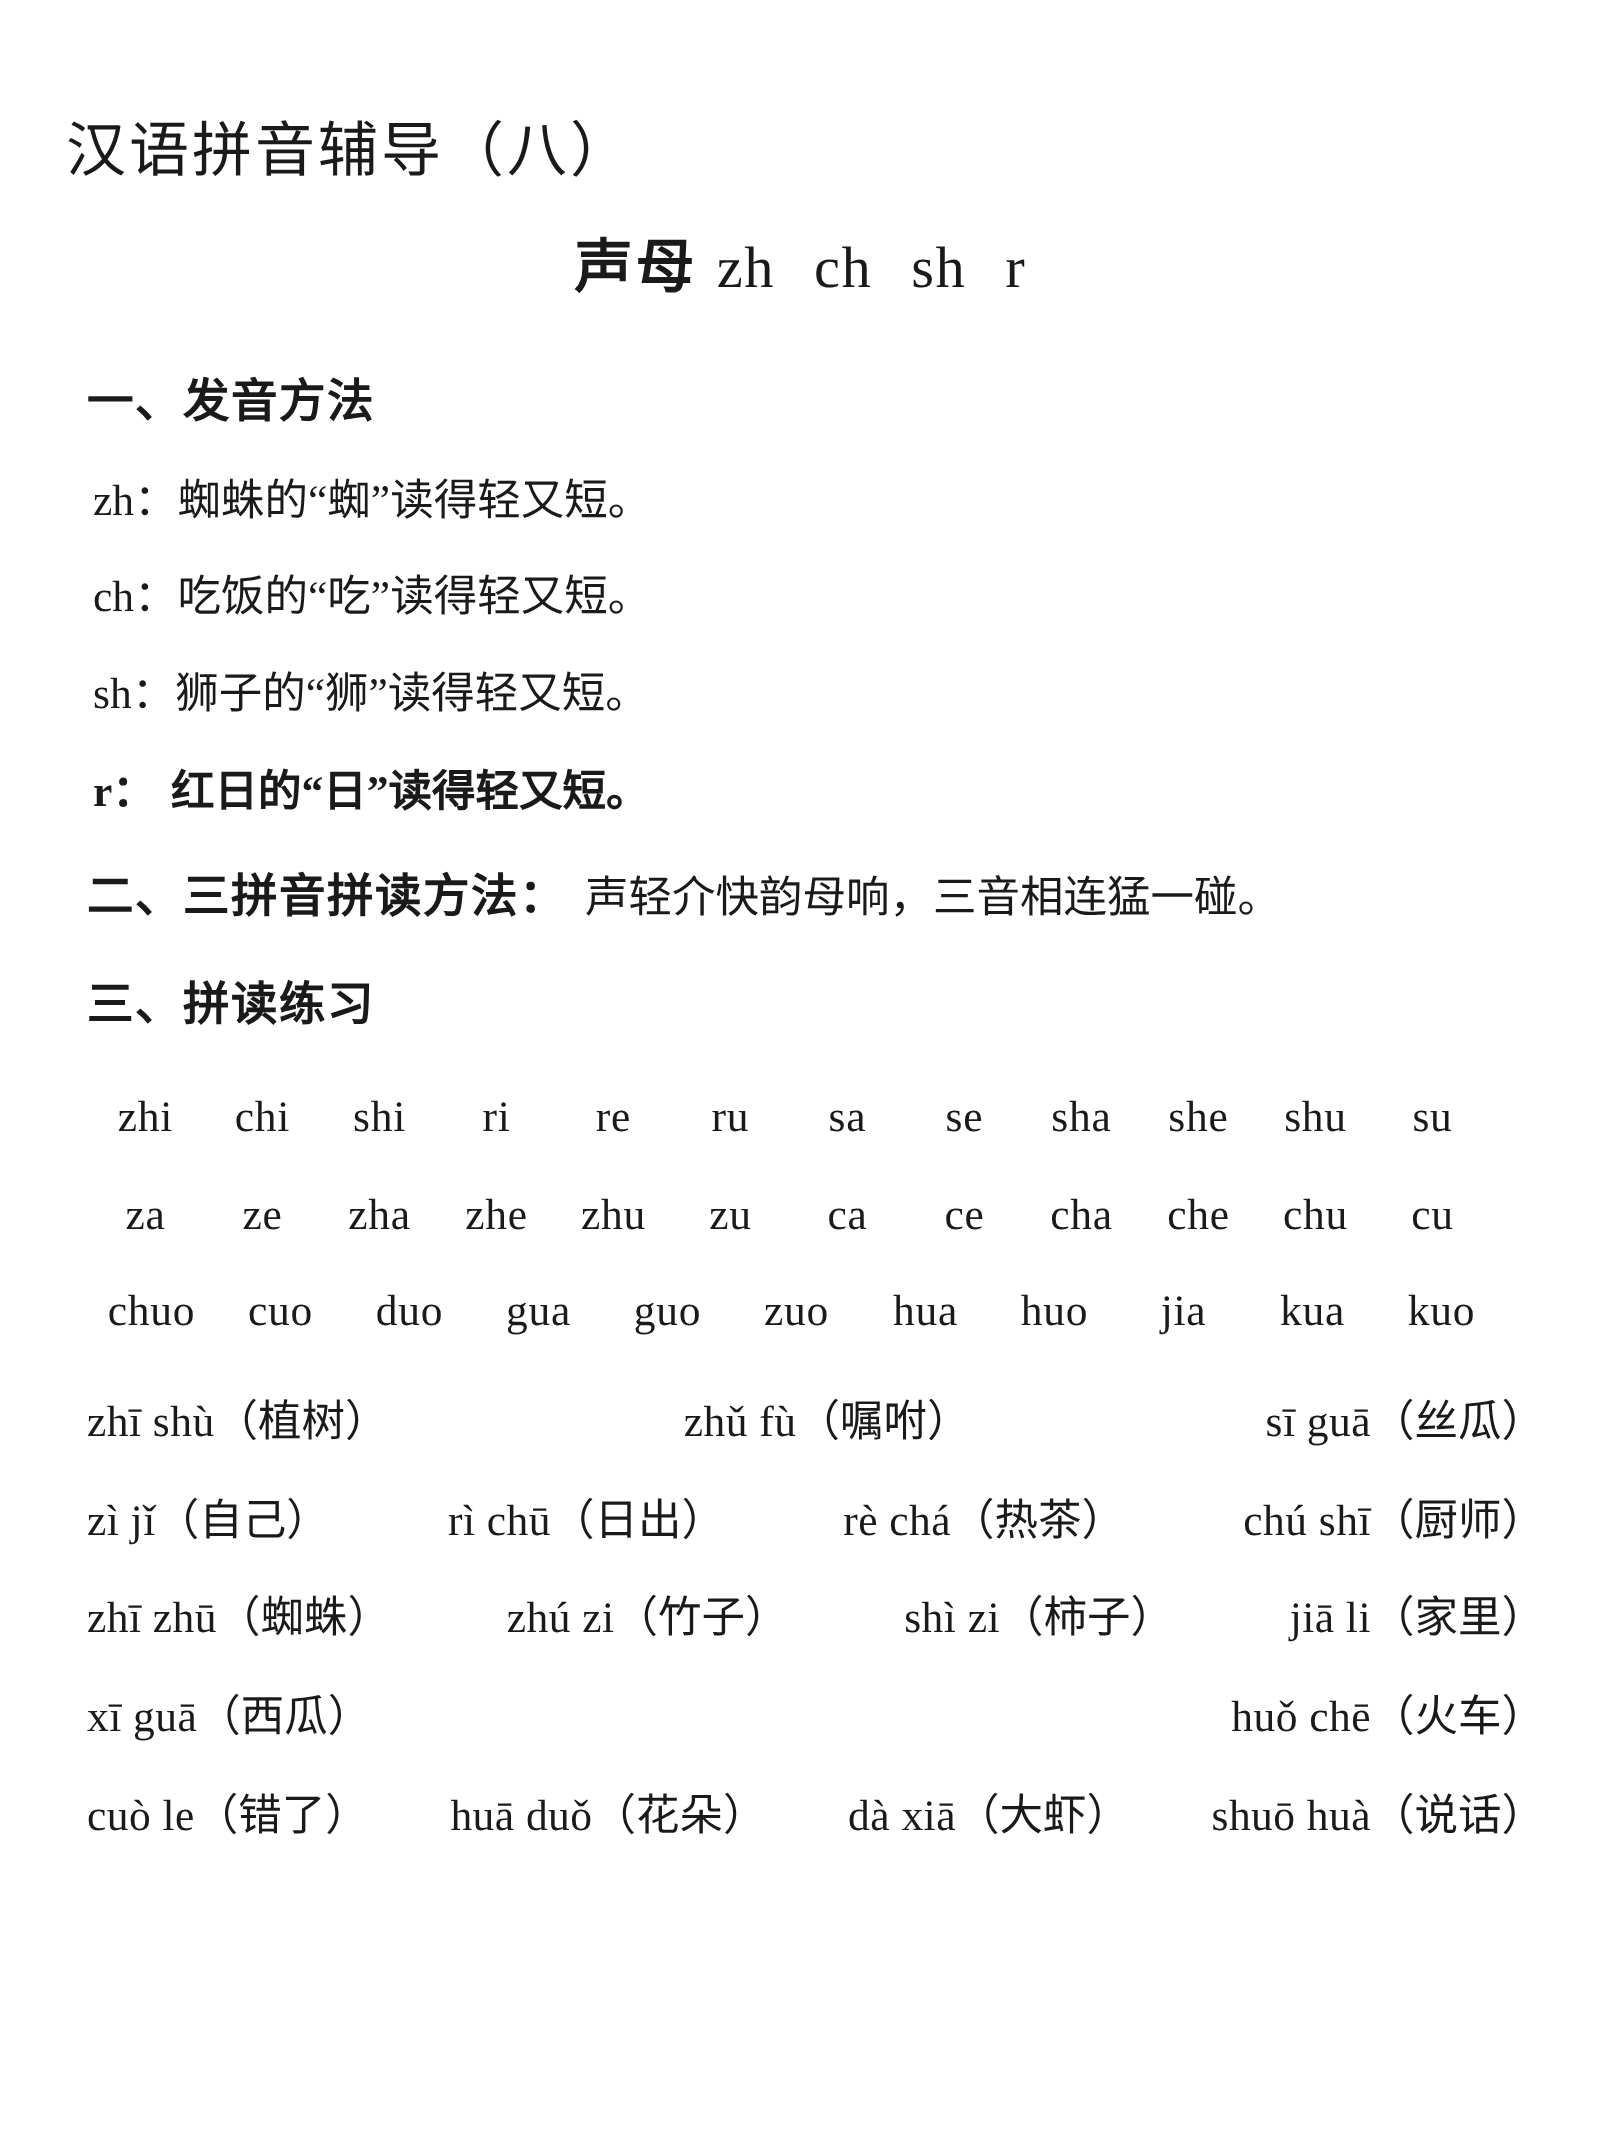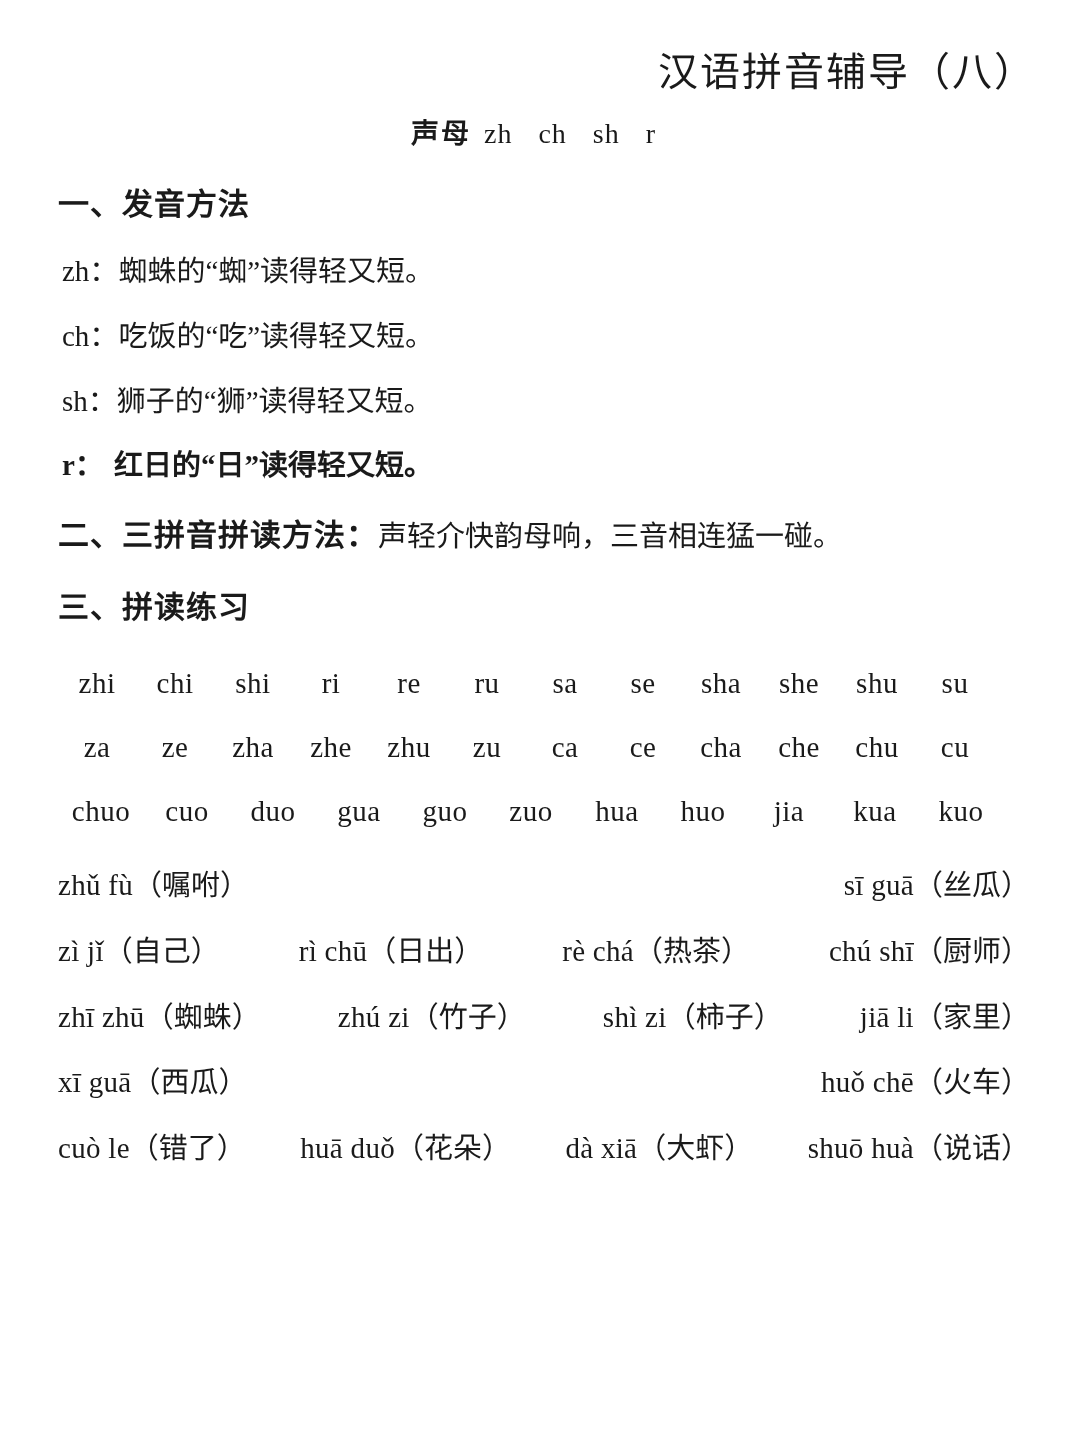--- a/index.html
+++ b/index.html
@@ -19,33 +19,33 @@
     position: relative;
     width: 1080px;
     height: 1432px;
     box-sizing: border-box;
     padding: 0 44px;
     overflow: hidden;
   }
 
   
   .doc-title {
-    text-align: right;
+    text-align: left;
     font-size: 40px;
     font-weight: 400;
     letter-spacing: 2px;
     margin: 0;
-    padding-top: 48px;
+    padding-top: 76px;
     line-height: 1.25;
     font-family: "Liberation Serif", "DejaVu Serif", serif;
   }
   .doc-subtitle {
     text-align: center;
-    font-size: 28px;
-    margin: 2px;
+    font-size: 39px;
+    margin: 12px;
     padding-top: 16px;
     line-height: 1.3;
     letter-spacing: 1px;
     font-family: Liberation Serif, serif;
   }
   .doc-subtitle .sub-label {
     font-weight: 700;
     letter-spacing: 2px;
   }
   .doc-subtitle .sub-letters {
@@ -63,20 +63,21 @@
     letter-spacing: 1px;
     line-height: 1.35;
   }
   .section-heading.inline-note {
     font-weight: 700;
   }
   .section-heading .note-text {
     font-weight: 400;
     font-size: 29px;
     letter-spacing: 0;
+    margin-left: 12px;
   }
 
   
   .pron-list { margin: 0; padding: 0; list-style: none; }
   .pron-line {
     font-size: 29px;
     padding-top: 27px;
     padding-left: 18px;
     line-height: 1.3;
     white-space: pre;
@@ -186,20 +187,21 @@
         <span class="syl">hua</span>
         <span class="syl">huo</span>
         <span class="syl">jia</span>
         <span class="syl">kua</span>
         <span class="syl">kuo</span>
       </div>
     </div>
 
   <div class="word-block">
       <div class="word-row">
+        <span class="word-item"><span class="py">zhī shù</span><span class="hz">（植树）</span></span>
         <span class="word-item"><span class="py">zhǔ fù</span><span class="hz">（嘱咐）</span></span>
         <span class="word-item"><span class="py">sī guā</span><span class="hz">（丝瓜）</span></span>
       </div>
       <div class="word-row">
         <span class="word-item"><span class="py">zì jǐ</span><span class="hz">（自己）</span></span>
         <span class="word-item"><span class="py">rì chū</span><span class="hz">（日出）</span></span>
         <span class="word-item"><span class="py">rè chá</span><span class="hz">（热茶）</span></span>
         <span class="word-item"><span class="py">chú shī</span><span class="hz">（厨师）</span></span>
       </div>
       <div class="word-row">

